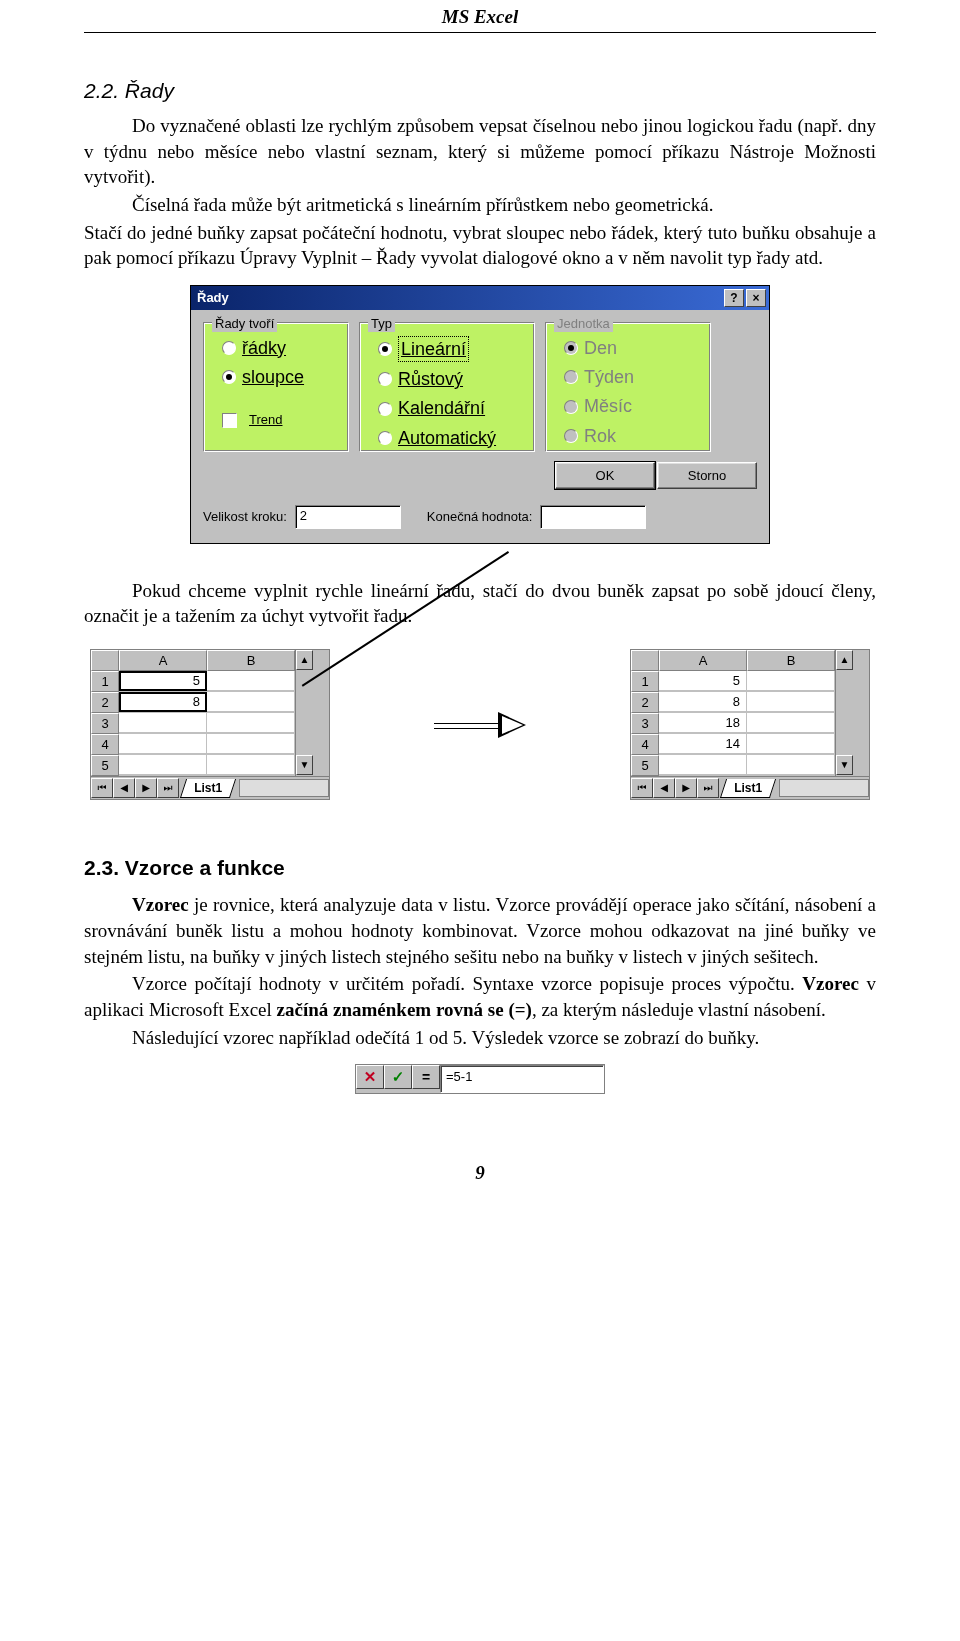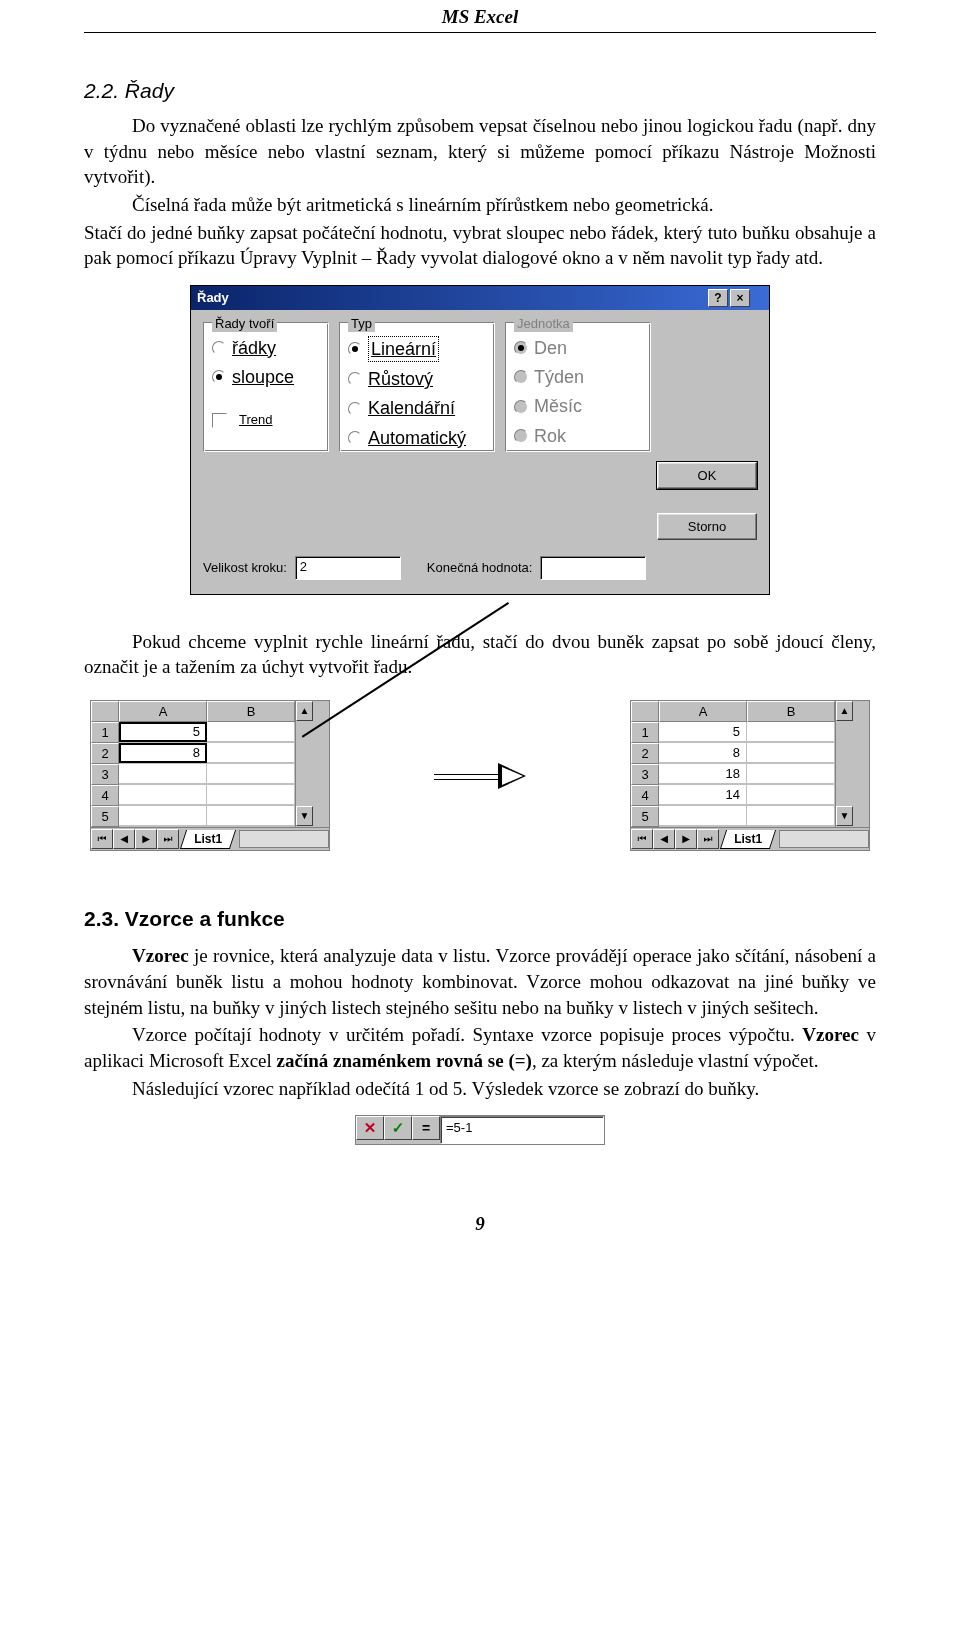--- a/index.html
+++ b/index.html
@@ -6,39 +6,39 @@
 .page{width:960px;margin:0 auto;padding:0 84px 40px 84px;box-sizing:border-box}
 .hdr{text-align:center;font-weight:bold;font-style:italic;font-size:19px;padding-top:4px}
 .hdrline{border:none;border-top:1px solid #000;margin:2px 0 0}
 .h2{font-family:Arial,Helvetica,sans-serif;font-weight:normal;font-style:italic;font-size:21px;margin:44px 0 8px}
 .h2b{font-family:Arial,Helvetica,sans-serif;font-weight:bold;font-size:21px;margin:54px 0 10px}
 p{margin:0 0 2px;text-align:justify}
 .ind{text-indent:48px}
 .pgnum{text-align:center;font-weight:bold;font-style:italic;font-size:19px;margin-top:66px}
 
 .dlg{width:578px;margin:14px auto 0;border:1px solid #000;background:#c0c0c0;font-family:"MS Sans Serif",Arial,sans-serif;font-size:13px}
-.titlebar{height:24px;background:linear-gradient(to right,#0a246a,#3a6bd6);color:#fff;display:flex;align-items:center;justify-content:space-between;padding:0 19px 0 6px;font-weight:bold}
+.titlebar{height:24px;background:linear-gradient(to right,#0a246a,#3a6bd6);color:#fff;display:flex;align-items:center;justify-content:space-between;padding:0 3px 0 6px;font-weight:bold}
 .tbtns{display:flex;gap:2px}
 .tbtn{width:18px;height:16px;background:#c0c0c0;border:1px solid #fff;border-right-color:#404040;border-bottom-color:#404040;display:flex;align-items:center;justify-content:center;font-size:12px;font-weight:bold;color:#000;line-height:1}
 .dlgbody{padding:12px 12px 14px;display:flex;gap:10px;position:relative;flex-wrap:wrap}
-.grp{border:1px solid #808080;border-right-color:#fff;border-bottom-color:#fff;box-shadow:inset 1px 1px 0 #fff,inset -1px -1px 0 #808080;padding:8px 8px 10px;position:relative;background:#ffffff}
+.grp{border:1px solid #808080;border-right-color:#fff;border-bottom-color:#fff;box-shadow:inset 1px 1px 0 #fff,inset -1px -1px 0 #808080;padding:8px 18px 10px;position:relative;background:#bef264}
 .gtitle{position:absolute;top:-8px;left:8px;background:#c0c0c0;padding:0 3px;font-size:13px}
 .g1{width:108px;height:110px}
 .g2{width:138px;height:110px}
 .g3{width:128px;height:110px}
 .radio{display:flex;align-items:center;gap:6px;margin:5px 0;font-size:18px}
 .rdot{width:12px;height:12px;border:1px solid #808080;border-right-color:#fff;border-bottom-color:#fff;border-radius:50%;background:#fff;display:flex;align-items:center;justify-content:center}
 .rdot.sel::after{content:"";width:6px;height:6px;border-radius:50%;background:#000}
 .disabled{color:#808080}
 .disabled .rdot{background:#c0c0c0}
 .dotted{border:1px dotted #000;padding:0 2px}
 .under{text-decoration:underline}
 .chk{display:flex;align-items:center;gap:12px;margin-top:22px;font-size:13px}
 .chkbox{width:13px;height:13px;border:1px solid #808080;border-right-color:#fff;border-bottom-color:#fff;background:#fff}
-.btncol{display:flex;flex-direction:column;gap:24px;margin-left:auto}
+.btncol{display:flex;flex-direction:row;gap:2px;margin-left:auto}
 .winbtn{width:98px;height:25px;background:#c0c0c0;border:1px solid #fff;border-right-color:#404040;border-bottom-color:#404040;box-shadow:inset -1px -1px 0 #808080,inset 1px 1px 0 #dfdfdf;font-size:13px;display:flex;align-items:center;justify-content:center}
 .okbtn{outline:1px solid #000}
 .bottomrow{width:100%;display:flex;align-items:center;gap:8px;margin-top:6px;font-size:13px}
 .txtbox{height:20px;background:#fff;border:1px solid #808080;border-right-color:#fff;border-bottom-color:#fff;box-shadow:inset 1px 1px 0 #000;padding:1px 4px;font-size:13px}
 
 .sswrap{display:flex;align-items:center;justify-content:space-between;margin:20px 6px 0;position:relative}
 .ss{border:1px solid #808080;background:#c0c0c0;font-family:Arial,sans-serif;font-size:13px;width:238px}
 .ssgrid{display:grid;grid-template-columns:28px 88px 88px 18px}
 .sshdr,.ssrowhdr{background:#c0c0c0;border:1px solid #fff;border-right-color:#808080;border-bottom-color:#808080;text-align:center;font-weight:normal;height:19px;line-height:19px}
 .sscell{background:#fff;border-right:1px solid #c0c0c0;border-bottom:1px solid #c0c0c0;height:19px;line-height:19px;text-align:right;padding-right:6px}
@@ -240,21 +240,21 @@
         <div class="navbtn">▶</div>
         <div class="navbtn">⏭</div>
         <div class="tab"><span>List1</span></div>
         <div class="hscroll"></div>
       </div>
     </div>
   </div>
 
   <div class="h2b">2.3. Vzorce a funkce</div>
   <p class="ind"><b>Vzorec</b><span> je rovnice, která analyzuje data v listu. Vzorce provádějí operace jako sčítání, násobení a srovnávání buněk listu a mohou hodnoty kombinovat. Vzorce mohou odkazovat na jiné buňky ve stejném listu, na buňky v jiných listech stejného sešitu nebo na buňky v listech v jiných sešitech.</span></p>
-  <p class="ind"><span>Vzorce počítají hodnoty v určitém pořadí. Syntaxe vzorce popisuje proces výpočtu. </span><b>Vzorec</b><span> v aplikaci Microsoft Excel </span><b>začíná znaménkem rovná se (=)</b><span>, za kterým následuje vlastní výpočet.</span></p>
+  <p class="ind"><span>Vzorce počítají hodnoty v určitém pořadí. Syntaxe vzorce popisuje proces výpočtu. </span><b>Vzorec</b><span> v aplikaci Microsoft Excel </span><b>začíná znaménkem rovná se (=)</b><span>, za kterým následuje vlastní násobení.</span></p>
   <p class="ind">Následující vzorec například odečítá 1 od 5. Výsledek vzorce se zobrazí do buňky.</p>
 
   <div class="fbar">
     <div class="fbtn fx">✕</div>
     <div class="fbtn fchk">✓</div>
     <div class="fbtn feq">=</div>
     <div class="fin">=5-1</div>
   </div>
 
   <div class="pgnum">9</div>

